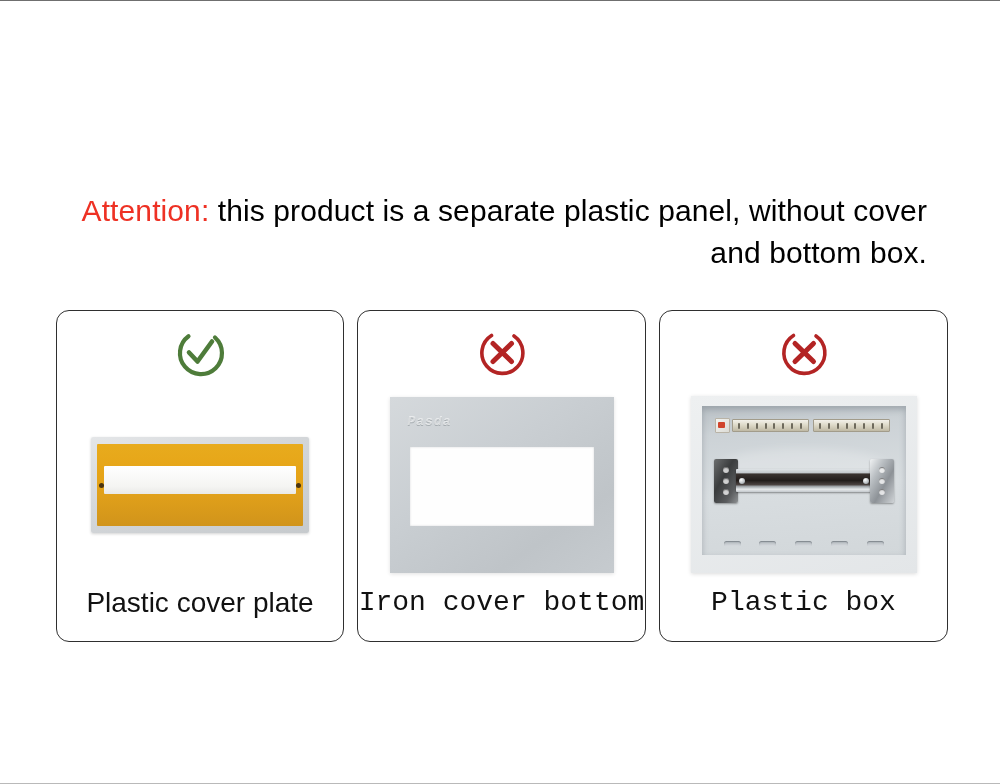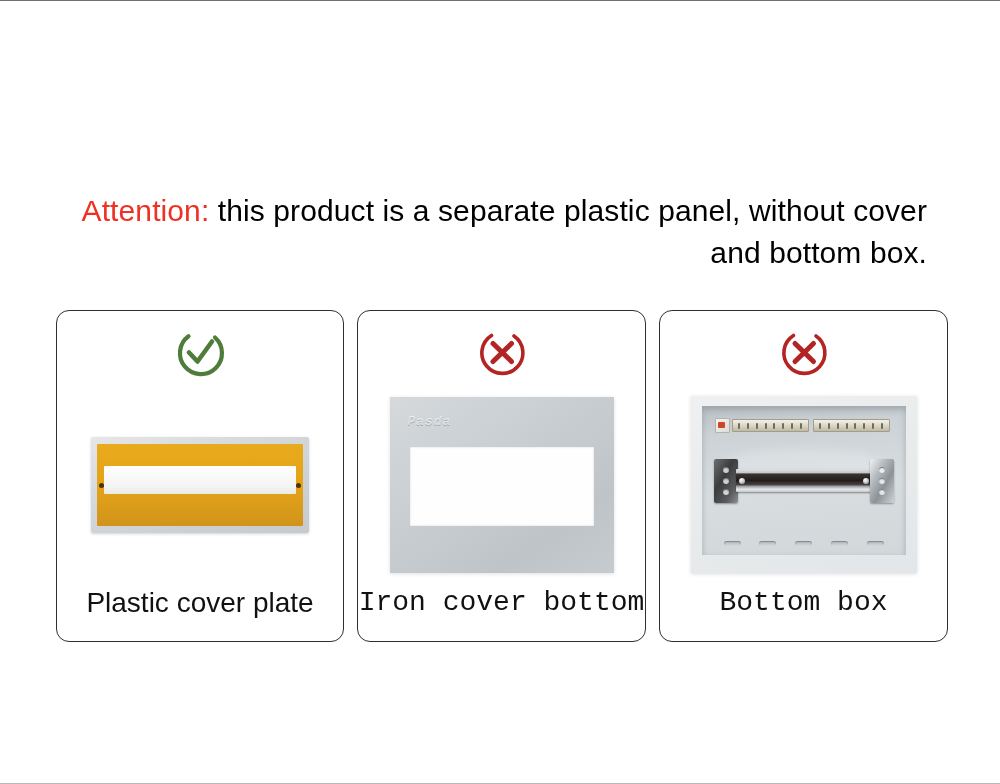--- a/index.html
+++ b/index.html
@@ -421,18 +421,18 @@
           <div class="knockouts">
             <span class="knockout"></span>
             <span class="knockout"></span>
             <span class="knockout"></span>
             <span class="knockout"></span>
             <span class="knockout"></span>
           </div>
         </div>
       </div>
     </div>
-    <div class="card-caption">Bottom box</div>
+    <div class="card-caption">Plastic box</div>
   </div>
 
 </div>
 
 <div class="edge-rule bottom"></div>
 
 </body></html>

